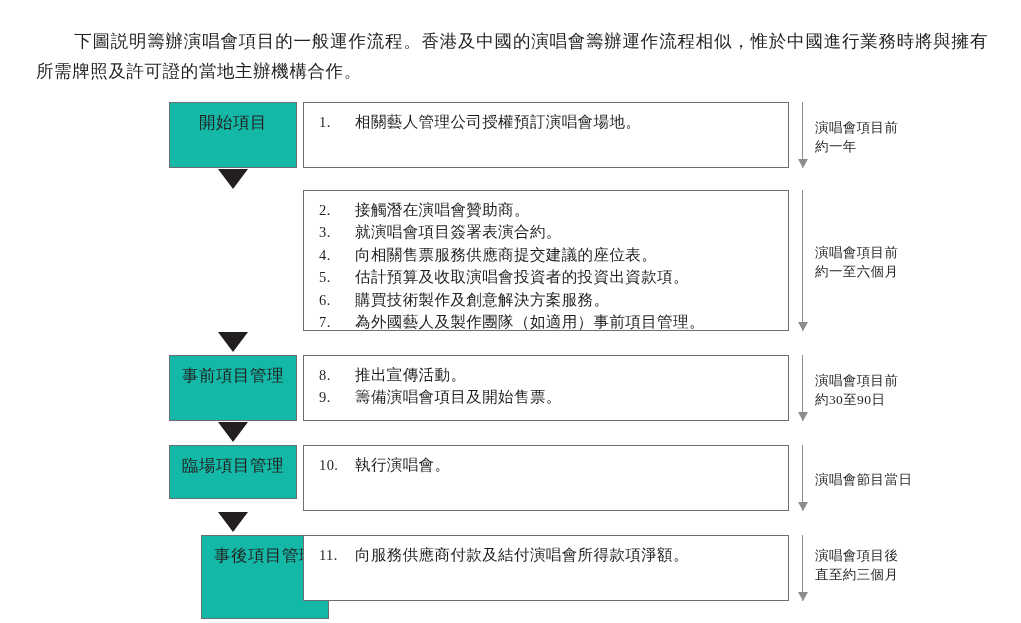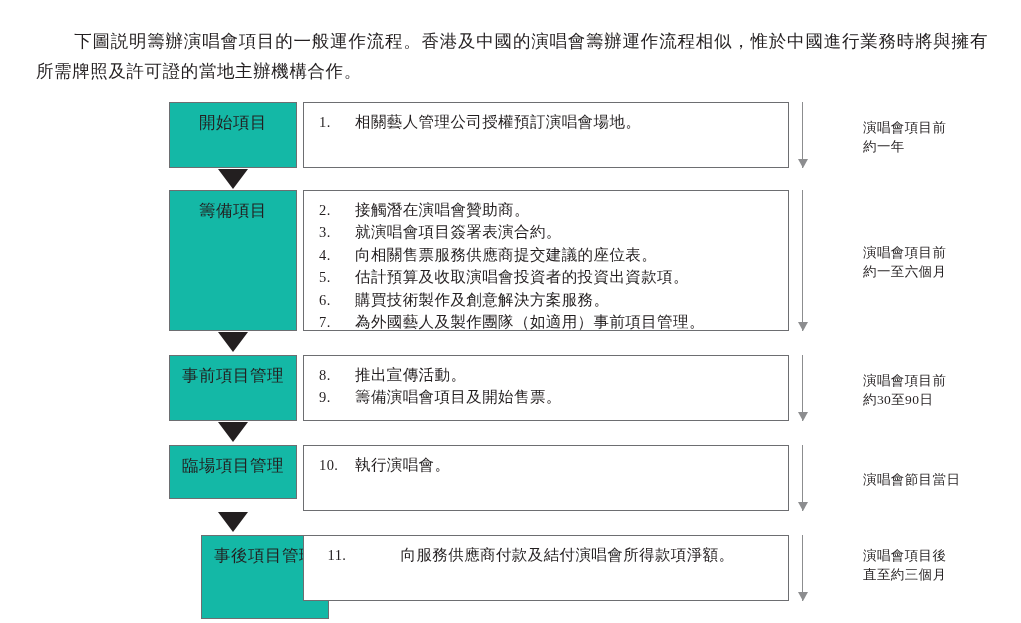--- a/index.html
+++ b/index.html
@@ -120,21 +120,21 @@
   }
   .timeline-note {
     position: absolute;
     left: 815px;
     font-size: 13.5px;
     line-height: 19px;
     letter-spacing: 0.4px;
     color: #231f20;
     white-space: nowrap;
   }
-  .timeline-note div { white-space: nowrap; margin-left: 48px; }
+  .timeline-note div { white-space: nowrap; }
 </style>
 </head>
 <body>
 
 <p id="intro"><span class="indent"></span><span>下圖説明籌辦演唱會項目的一般運作流程。香港及中國的演唱會籌辦運作流程相似，惟於中國進行業務時將與擁有所需牌照及許可證的當地主辦機構合作。</span></p>
 
 <div id="flow">
     <div class="stage-box" style="top: 102px; height: 66px;">
       <div class="stage-label">開始項目</div>
     </div>
@@ -145,23 +145,20 @@
           <span class="task-text">相關藝人管理公司授權預訂演唱會場地。</span>
         </div>
       </div>
     </div>
     <div class="down-arrow" style="top: 169px;"></div>
     <div class="timeline-arrow" style="top: 102px; height: 66px;"></div>
     <div class="timeline-note" style="top: 118px;">
       <div>演唱會項目前</div>
       <div>約一年</div>
     </div>
-    <div class="stage-box" style="top: 190px; height: 141px;">
-      <div class="stage-label">籌備項目</div>
-    </div>
     <div class="tasks-box" style="top: 190px; height: 141px;">
       <div class="task-list">
         <div class="task-item">
           <span class="task-num">2.</span>
           <span class="task-text">接觸潛在演唱會贊助商。</span>
         </div>
         <div class="task-item">
           <span class="task-num">3.</span>
           <span class="task-text">就演唱會項目簽署表演合約。</span>
         </div>
@@ -222,21 +219,21 @@
       </div>
     </div>
     <div class="down-arrow" style="top: 512px;"></div>
     <div class="timeline-arrow" style="top: 445px; height: 66px;"></div>
     <div class="timeline-note" style="top: 470px;">
       <div>演唱會節目當日</div>
     </div>
     <div class="stage-box" style="top: 535px; height: 84px; margin-left: 32px;">
       <div class="stage-label">事後項目管理</div>
     </div>
-    <div class="tasks-box" style="top: 535px; height: 66px; text-align: center;">
+    <div class="tasks-box" style="top: 535px; height: 66px;">
       <div class="task-list">
         <div class="task-item">
           <span class="task-num">11.</span>
           <span class="task-text">向服務供應商付款及結付演唱會所得款項淨額。</span>
         </div>
       </div>
     </div>
     <div class="timeline-arrow" style="top: 535px; height: 66px;"></div>
     <div class="timeline-note" style="top: 546px;">
       <div>演唱會項目後</div>

